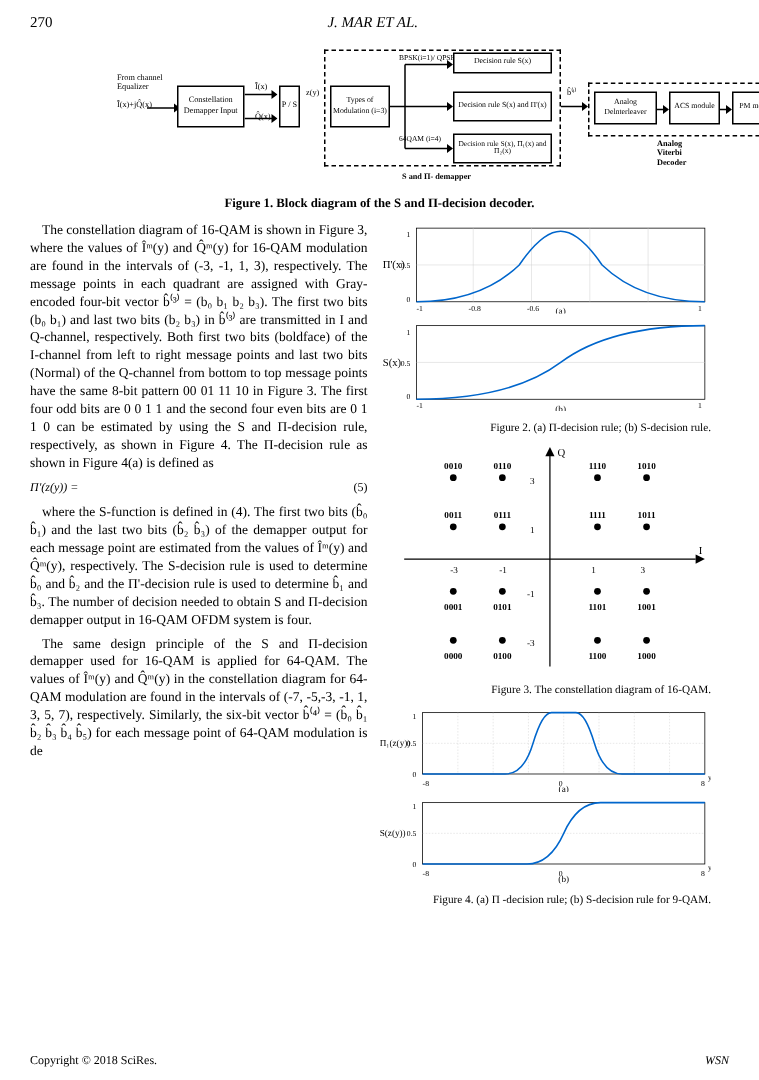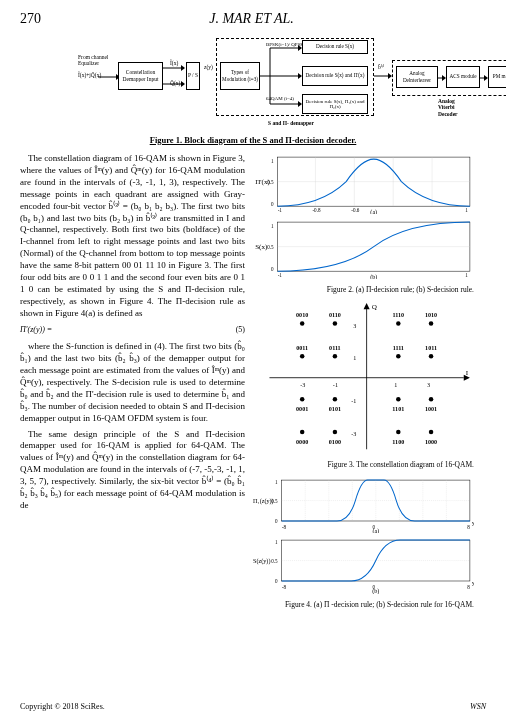--- a/index.html
+++ b/index.html
@@ -7,21 +7,21 @@
       width: 506px;
       height: 720px;
       font-family: "Times New Roman", serif;
       font-size: 9px;
       line-height: 1.25;
       background: #fff;
       color: #000;
       position: relative;
       padding: 10px 20px;
     }
-    .header { display: flex; justify-content: space-between; font-size: 14px; margin-bottom: 8px; }
+    .header { display: flex; justify-content: space-between; font-size: 10px; margin-bottom: 8px; }
     .authors { font-style: italic; font-family: Liberation Serif, serif; }
     .figure1-container {
       width: 350px;
       margin: 0 auto 6px;
     }
     .figure1 {
       width: 100%;
       height: 95px;
       position: relative;
       font-size: 5.5px;
@@ -32,21 +32,21 @@
     .two-col { display: flex; gap: 4px; }
     .left-col { width: 225px; }
     .right-col { width: 225px; }
     .para { text-align: justify; font-size: 9px; line-height: 1.32; margin-bottom: 4px; text-indent: 8px; }
     .eq { display: flex; align-items: center; justify-content: space-between; font-size: 8px; margin: 6px 0; }
     .eq-body { flex: 1; text-align: center; font-family: "Times New Roman", serif; font-style: italic; }
     .fig-svg { width: 100%; }
     .fig-cap { text-align: right; font-size: 7.5px; font-weight: normal; margin: 3px 0 6px; }
     .footer { position: absolute; bottom: 8px; left: 20px; right: 20px; display: flex; justify-content: space-between; font-size: 8px; }
     .footer-right { font-style: italic; }
-    .itilde { font-style: italic; text-decoration: underline; }
+    .itilde { font-style: italic; }
   </style>
 </head>
 <body>
 
 <div class="header">
   <span>270</span>
   <span class="authors">J. MAR   ET   AL.</span>
   <span style="width:24px"></span>
 </div>
 
@@ -276,21 +276,21 @@
           <text x="28" y="8" text-anchor="end">1</text>
           <text x="28" y="26" text-anchor="end">0.5</text>
           <text x="28" y="46" text-anchor="end">0</text>
           <text x="32" y="52">-8</text>
           <text x="122" y="52" text-anchor="middle">0</text>
           <text x="216" y="52" text-anchor="end">8</text>
           <text x="218" y="48">y</text>
         </g>
         <text x="124" y="56" font-size="6" text-anchor="middle">(b)</text>
       </svg>
-      <div class="fig-cap">Figure 4. (a) Π -decision rule; (b) S-decision rule for 16-QAM.</div>
+      <div class="fig-cap">Figure 4. (a) Π -decision rule; (b) S-decision rule for 9-QAM.</div>
     </div>
 
   </div>
 </div>
 
 <div class="footer">
   <span>Copyright © 2018 SciRes.</span>
   <span class="footer-right">WSN</span>
 </div>
 

